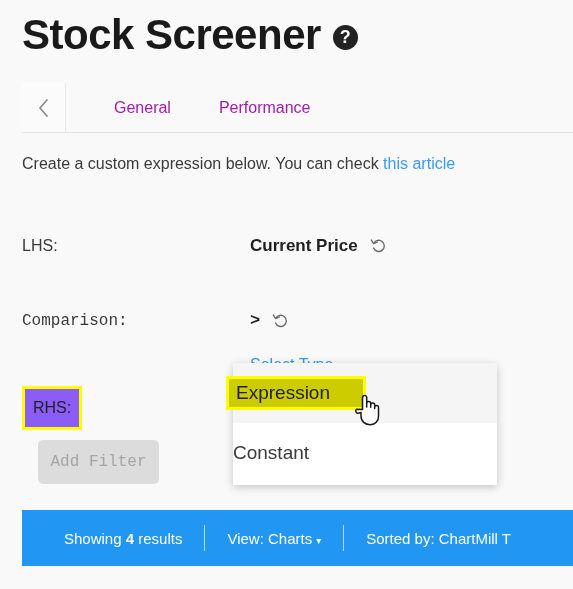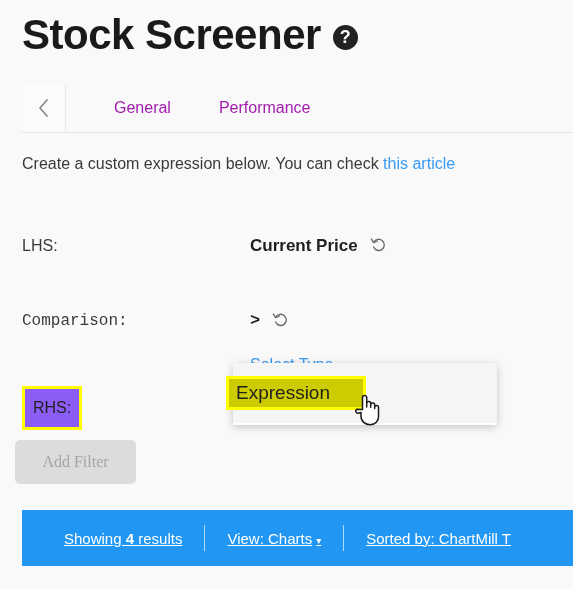--- a/index.html
+++ b/index.html
@@ -113,21 +113,21 @@
   .row-cmp  { top: 311px; font-family: Liberation Mono, monospace; }
   .row-rhs  { top: 386px; }
 
   .row-label {
     color: #3a3a3a;
     width: 228px;
     flex: none;
   }
   .row-value {
     display: flex;
-    align-items: flex-start;
+    align-items: center;
     gap: 12px;
   }
   .value-strong {
     font-weight: bold;
     color: #1f1f1f;
     font-size: 17px;
   }
   .value-op {
     font-weight: bold;
     color: #1f1f1f;
@@ -151,51 +151,50 @@
     top: 356px;
     font-size: 16px;
     color: #3a9bf4;
     text-decoration: none;
     white-space: nowrap;
   }
 
   
   .add-filter {
     position: absolute;
-    left: 15px;
+    left: 38px;
     top: 440px;
     width: 121px;
     height: 44px;
     background: #dcdcdc;
     border: none;
     border-radius: 5px;
     color: #a5a5a5;
     font-size: 16px;
-    font-family: Liberation Serif, serif;
+    font-family: Liberation Mono, monospace;
     display: flex;
     align-items: center;
     justify-content: center;
   }
 
   
   .results-bar {
     position: absolute;
     left: 22px;
     top: 510px;
     width: 551px;
     height: 56px;
     background: #2196f3;
     color: #ffffff;
     display: flex;
     align-items: center;
     font-size: 15px;
     box-sizing: border-box;
     padding-left: 42px;
     gap: 0;
-    text-decoration: underline;
   }
   .rb-item { white-space: nowrap; }
   .rb-sep {
     width: 1px;
     height: 26px;
     background: rgba(255,255,255,0.65);
     margin: 0 22px;
     flex: none;
   }
   .rb-strong { font-weight: bold; }
@@ -311,20 +310,23 @@
   <div class="rb-sep"></div>
   <div class="rb-item"><span>View: Charts</span><span class="caret">▾</span></div>
   <div class="rb-sep"></div>
   <div class="rb-item">Sorted by: ChartMill T</div>
 </div>
 
 <div class="dropdown">
   <div class="dd-item active">
     <span class="dd-label">Expression</span>
   </div>
+  <div class="dd-item">
+    <span class="dd-label">Constant</span>
+  </div>
 </div>
 
 <div class="cursor">
   <svg width="28" height="34" viewBox="0 0 28 34" aria-hidden="true">
     <path d="M10.5 17.5 L10.5 5.5 a2.1 2.1 0 0 1 4.2 0 L14.7 15 L14.7 11.6 a2 2 0 0 1 4 0 L18.7 15.2
              L18.7 13.1 a2 2 0 0 1 4 0 L22.7 16.4 L22.7 15.4 a1.9 1.9 0 0 1 3.8 0
              L26.5 24.5 c0 4.6 -3.1 8.2 -8.2 8.2 c-5.1 0 -9.3 -3.3 -9.3 -8.6
              L9 20.6 L6.2 21.2 a2.2 2.2 0 0 1 -1.5 -4 Z" fill="#ffffff" stroke="#1a1a1a" stroke-width="1.5" stroke-linejoin="round"></path>
   </svg>
 </div>

